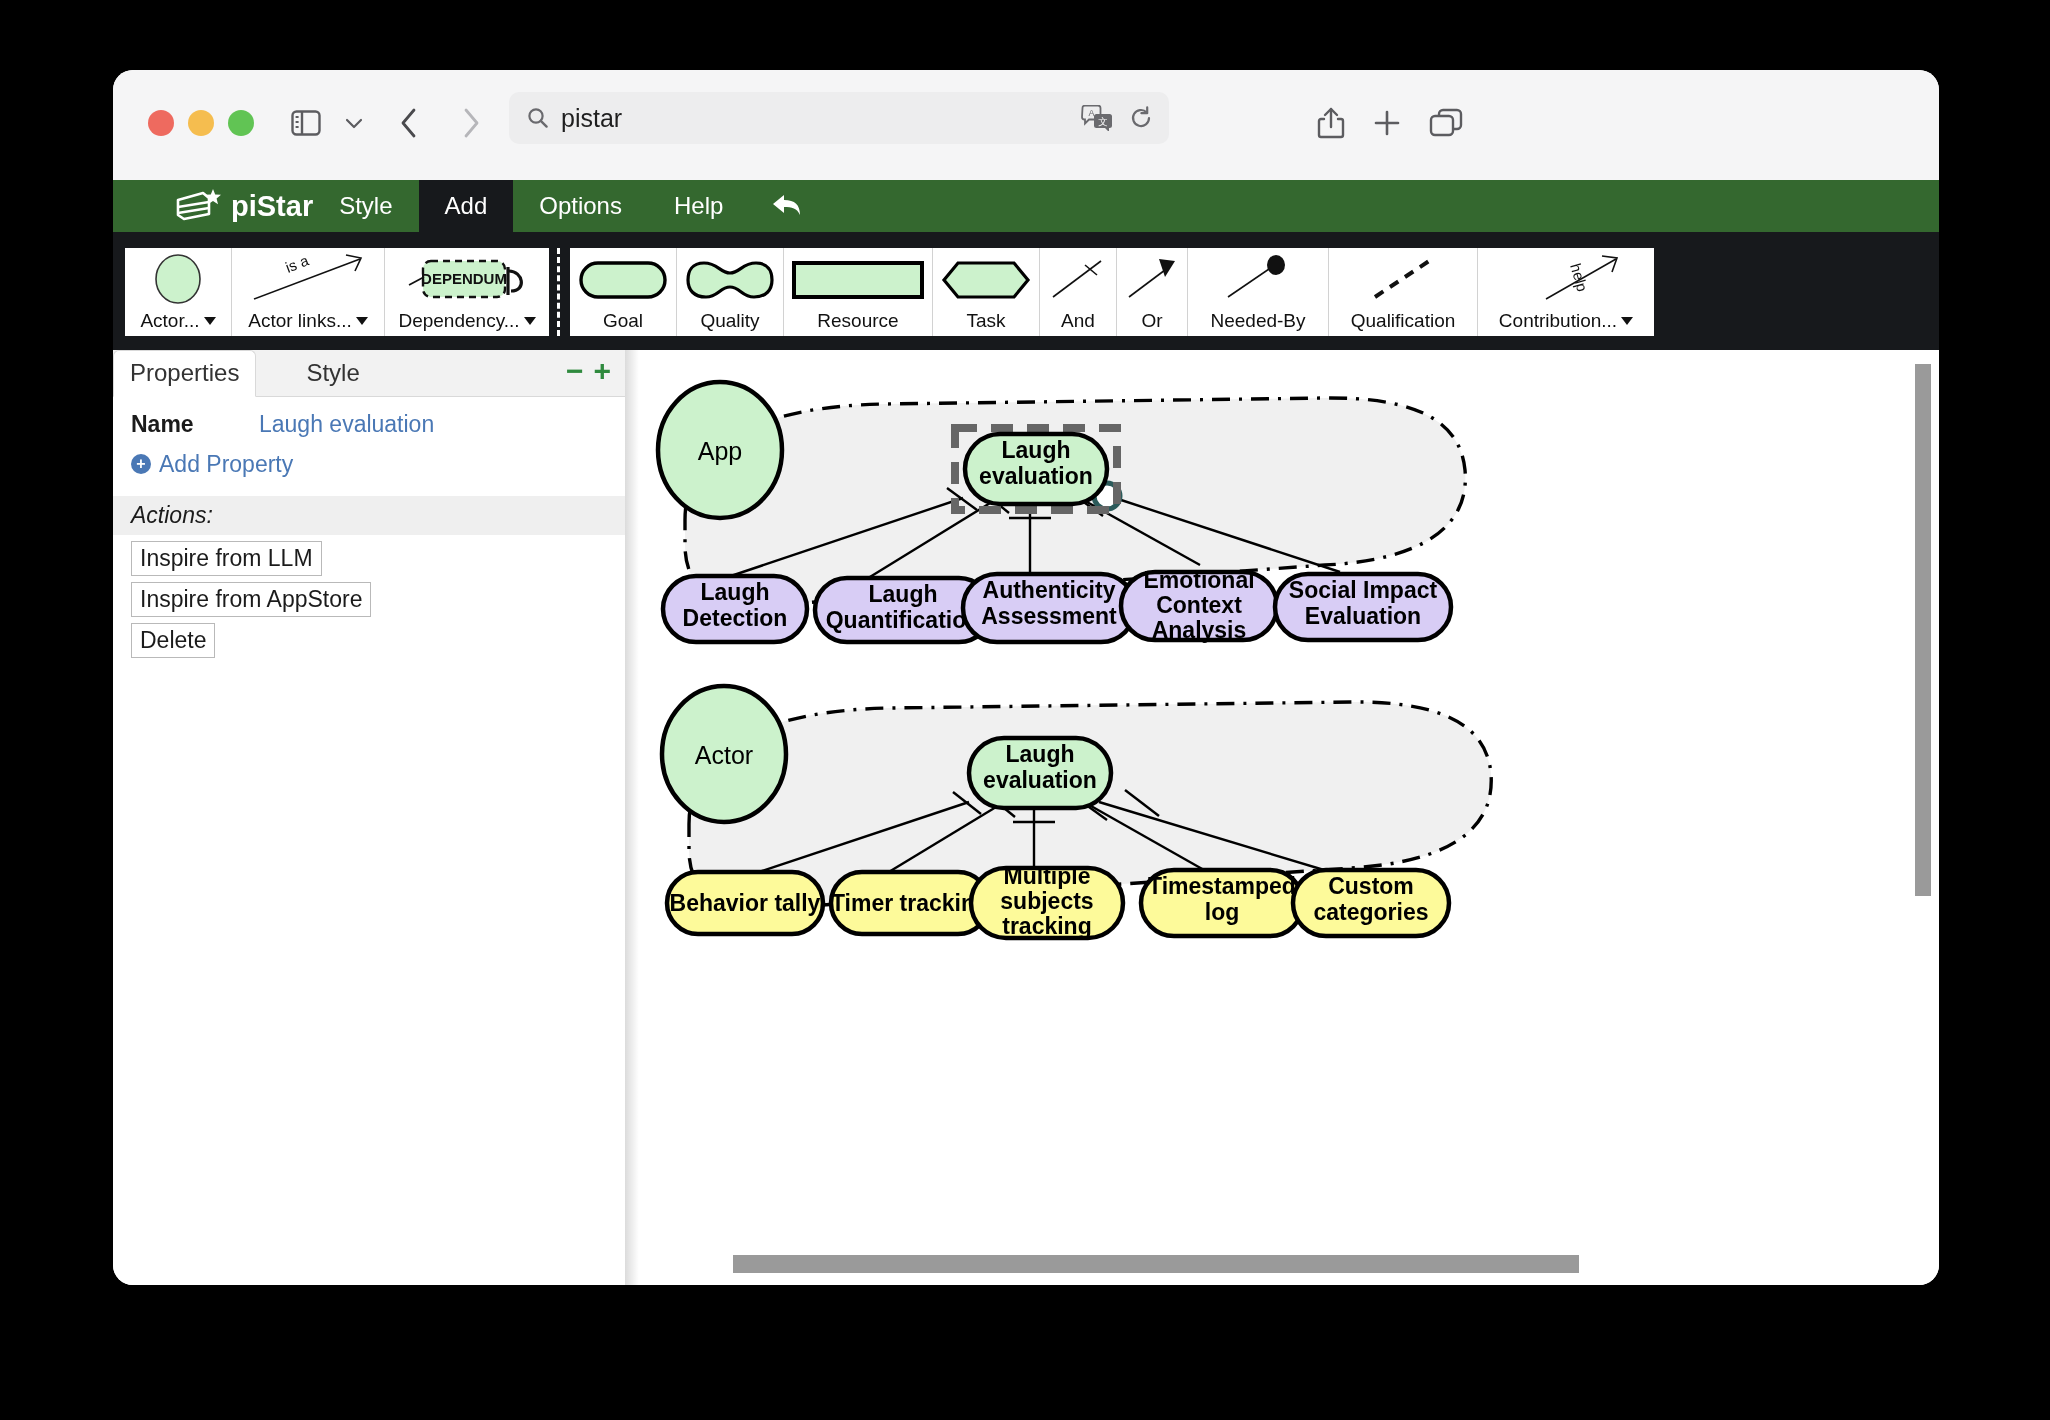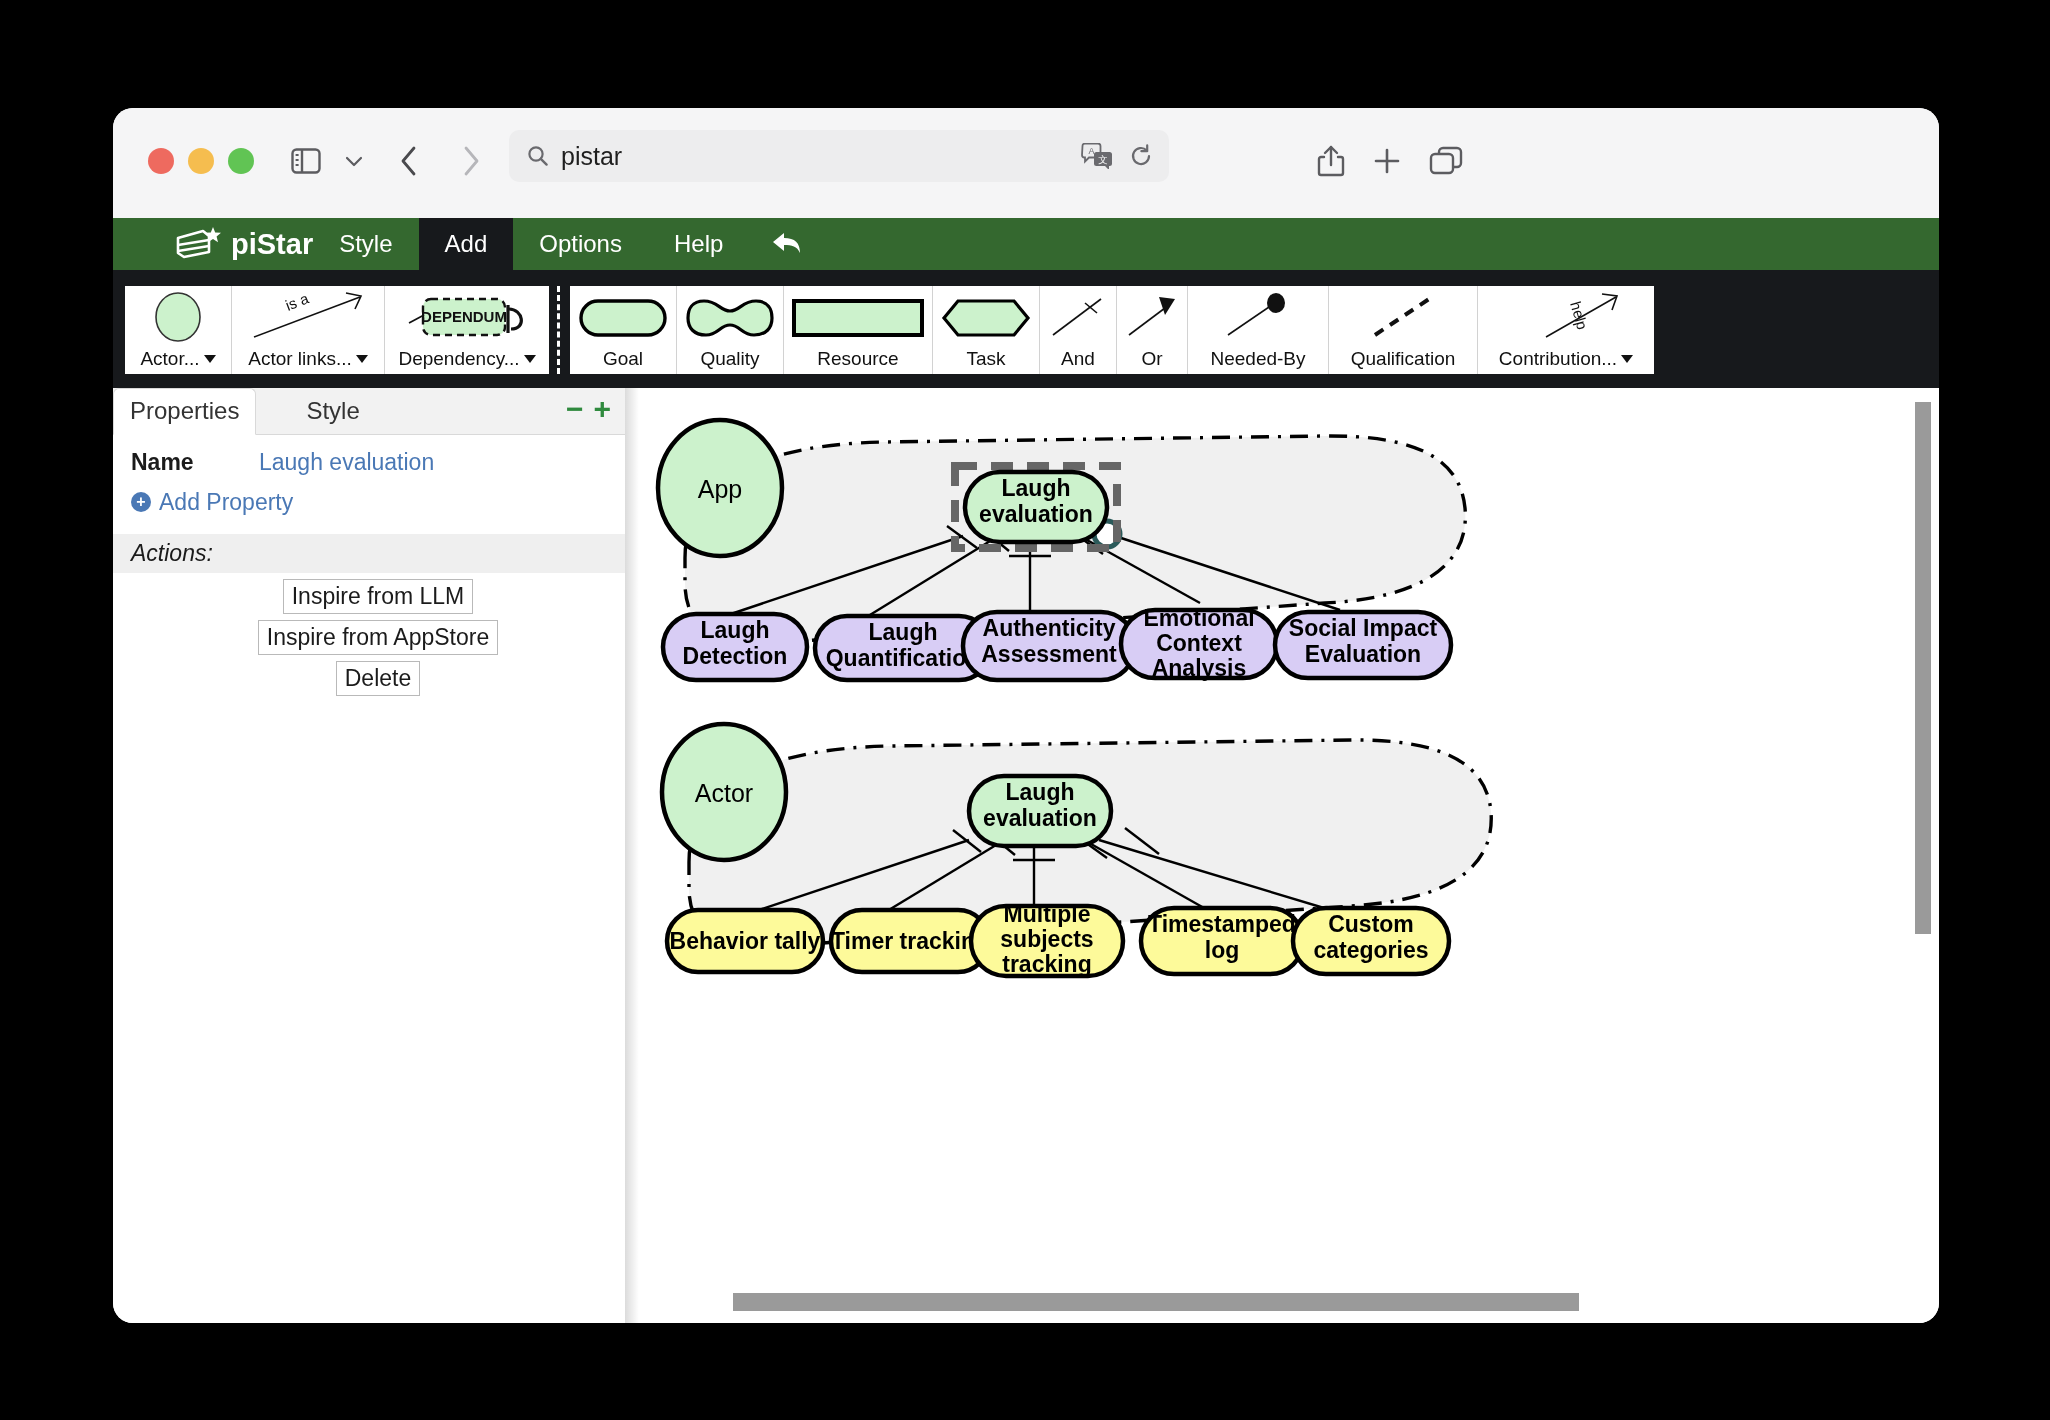--- a/index.html
+++ b/index.html
@@ -2,21 +2,20 @@
 <html><head>
 <meta charset="utf-8">
 <style>
   html,body{margin:0;padding:0;background:#000;}
   body{width:2050px;height:1420px;overflow:hidden;font-family:"Liberation Sans",sans-serif;}
 
   #window{
     position:absolute;left:113px;top:70px;width:1826px;height:1215px;
     background:#f6f6f6;border-radius:20px;overflow:hidden;
     box-shadow:0 4px 28px rgba(0,0,0,.45);
-    margin-top:38px;
   }
 
   
   #chrome{position:absolute;left:0;top:0;width:100%;height:110px;background:#f5f5f6;}
   .traffic{position:absolute;top:40px;width:26px;height:26px;border-radius:50%;}
   .tl-red{left:35px;background:#ee6a5f;}
   .tl-yel{left:75px;background:#f5bd4f;}
   .tl-grn{left:115px;background:#61c454;}
 
   .chrome-icon{position:absolute;top:32px;display:flex;align-items:center;justify-content:center;color:#5c5c60;}
@@ -70,21 +69,21 @@
 
   #props{padding:14px 18px 0 18px;font-size:23px;}
   .prow{display:flex;align-items:flex-start;margin-bottom:2px;}
   .plabel{font-weight:bold;color:#1b1b1b;width:128px;flex:none;line-height:1.2;}
   .pvalue{color:#4a78b5;line-height:1.18;max-width:300px;}
   #add-prop{display:flex;align-items:center;gap:8px;color:#4a78b5;font-size:23px;margin:12px 0 0 0;}
   .plus-circ{width:20px;height:20px;border-radius:50%;background:#4a78b5;color:#fff;font-size:16px;display:flex;align-items:center;justify-content:center;line-height:1;font-weight:bold;}
 
   #actions-hdr{margin-top:18px;background:#efefef;padding:6px 0 6px 18px;font-size:23px;color:#1b1b1b;font-style:italic;}
   .act-btn{display:inline-block;border:1px solid #b9b9b9;background:#fff;font-size:23px;color:#1b1b1b;padding:3px 8px;margin:6px 0 0 18px;}
-  .act-wrap{display:block;text-align:center;}
+  .act-wrap{display:block;}
 
   
   #canvas{position:absolute;left:512px;top:280px;right:0;bottom:0;background:#fff;overflow:hidden;}
   #canvas-shadow{position:absolute;left:0;top:0;width:14px;height:100%;background:linear-gradient(to right,rgba(0,0,0,.14),rgba(0,0,0,0));}
   #vscroll{position:absolute;right:8px;top:14px;width:16px;height:532px;background:#9a9a9a;}
   #hscroll{position:absolute;left:108px;bottom:12px;width:846px;height:18px;background:#9a9a9a;}
 
   svg{display:block;}
   .nd-text{font-family:"Liberation Sans",sans-serif;font-weight:bold;fill:#000;text-anchor:middle;}
 </style>

